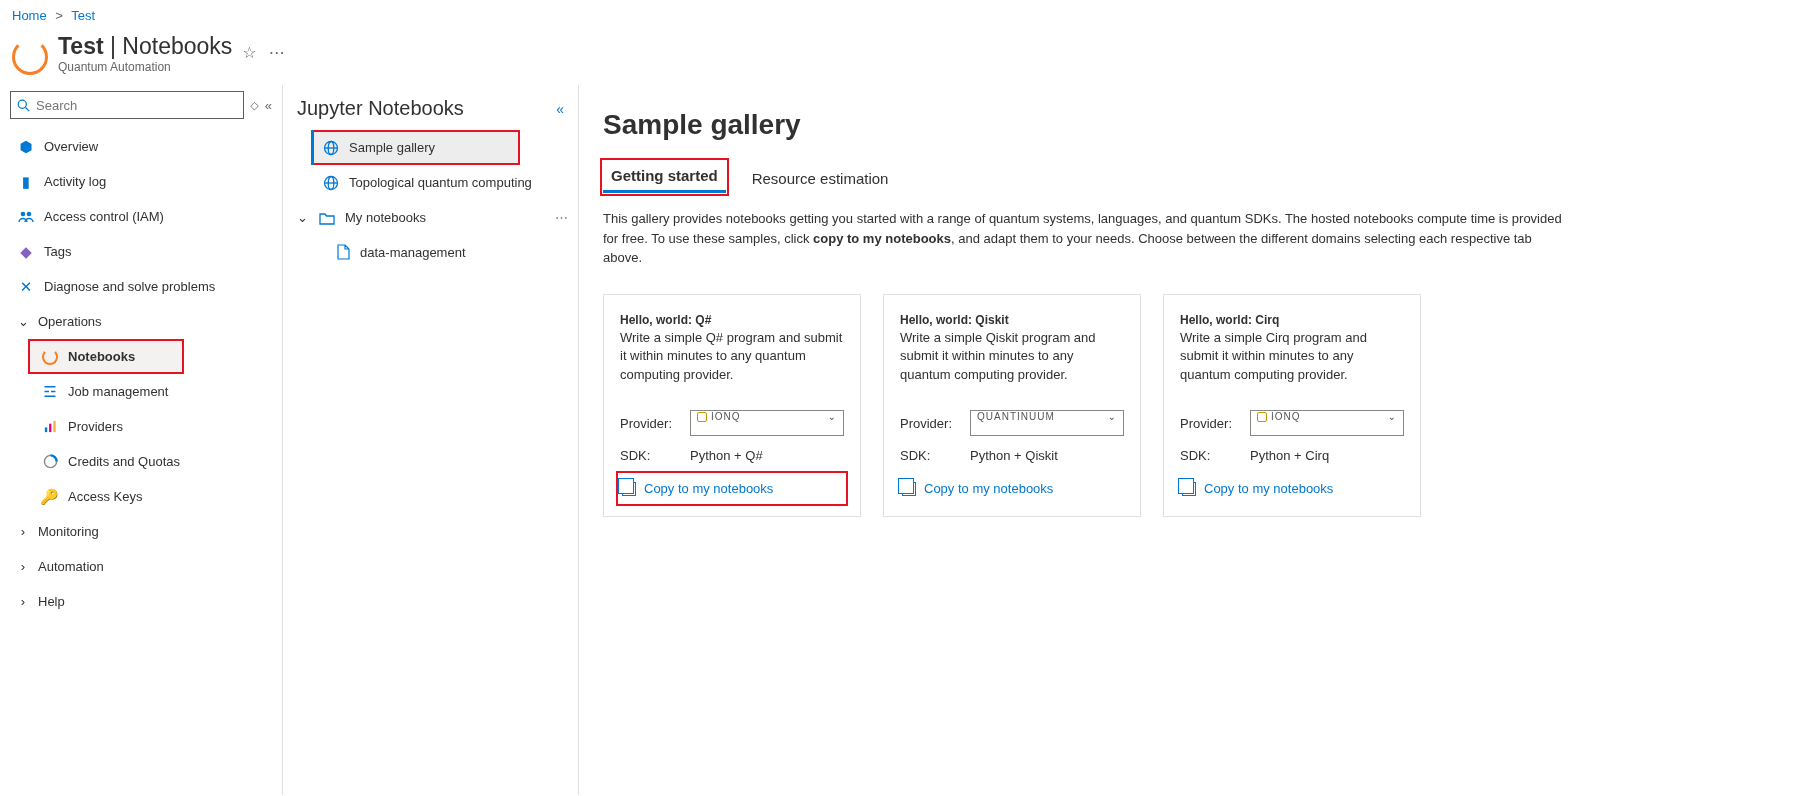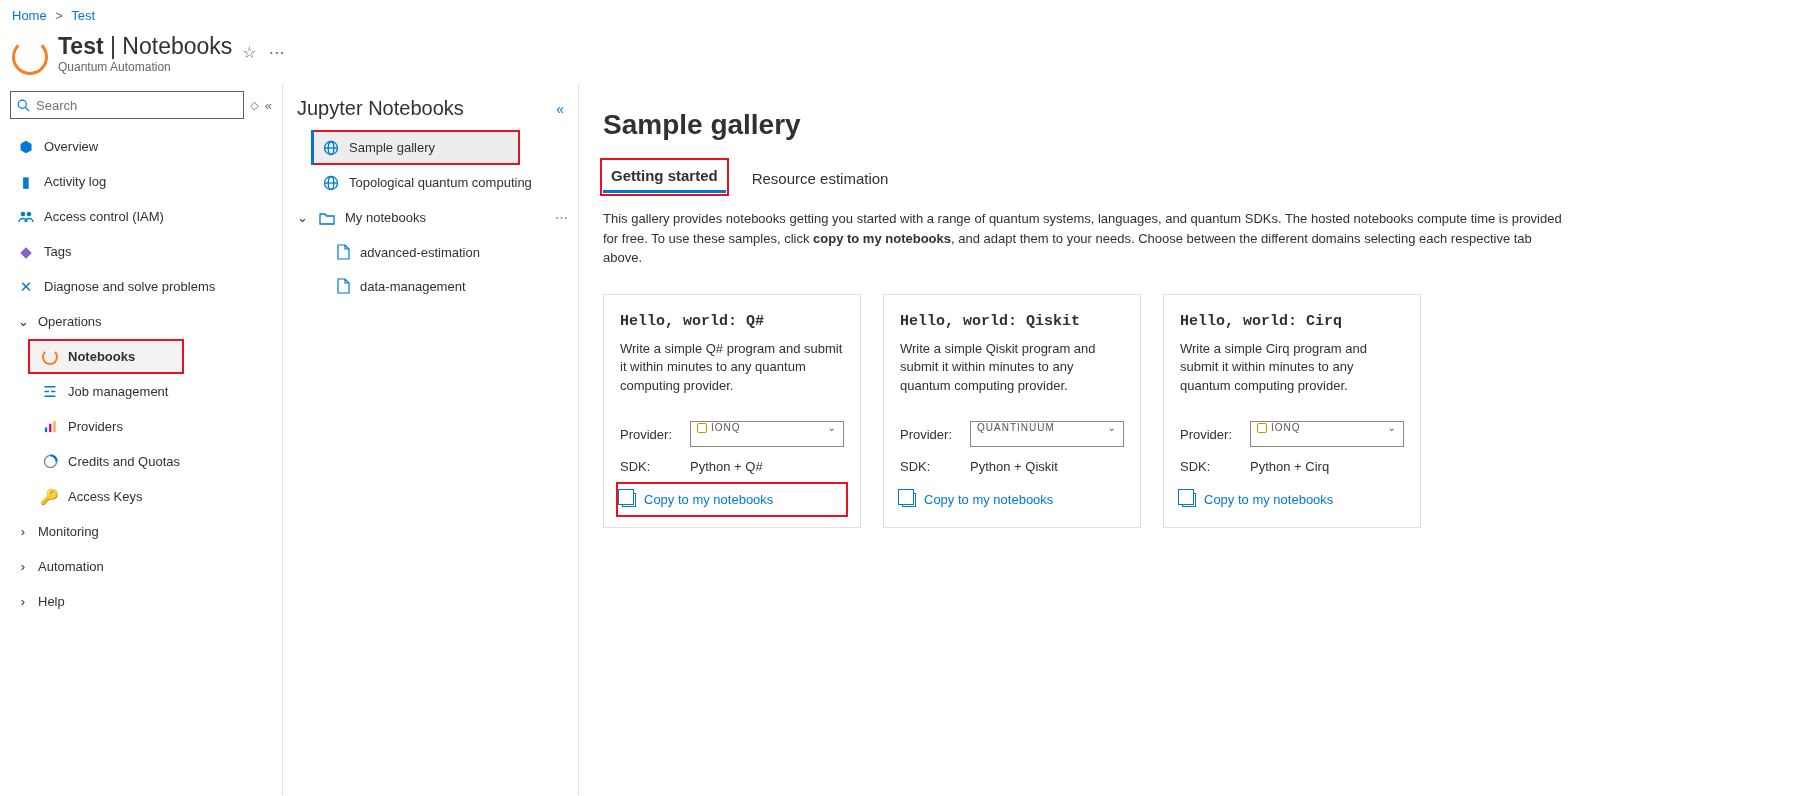--- a/index.html
+++ b/index.html
@@ -54,21 +54,21 @@
 .page-title { font-size:28px; font-weight:600; margin-bottom:20px;}
 .tabs { display:flex; gap:24px; margin-bottom:16px; align-items:flex-end;}
 .tab { font-size:15px; padding:6px 2px; cursor:pointer;}
 .tab.active { font-weight:600; border-bottom:3px solid #0078d4;}
 .tab.hl { outline:2px solid #e81123; outline-offset:1px; padding:6px 8px;text-align:center;}
 .description { font-size:13px; line-height:1.5; margin-bottom:26px; max-width: 960px;}
 .section-title { font-size:21px; font-weight:600; margin-bottom:18px;}
 
 .cards { display:flex; gap:22px;}
 .card { width:258px; border:1px solid #e1dfdd; padding:18px 16px 14px 16px;}
-.card h3 { font-size:15px; font-weight:700; margin-bottom:10px;font-family:Liberation Mono, monospace;}
+.card h3 { font-size:12px; font-weight:700; margin-bottom:2px;}
 .card p { font-size:13px; line-height:1.45; color:#323130; margin-bottom:25px;}
 .meta-row { display:flex; align-items:center; margin-bottom:12px;}
 .meta-label { width:70px; font-size:13px;}
 .provider-sel { flex:1; border:1px solid #8a8886; height:26px; display:flex; align-items:flex-start; justify-content:space-between; padding:0 6px; font-size:10px; letter-spacing:1px; color:#555;}
 .card-action { display:flex; align-items:center; gap:8px; color:#0078d4; font-size:13px; padding:6px 2px; cursor:pointer;}
 .card-action.hl { outline:2px solid #e81123; outline-offset:2px;}
 .copy-icon { width:14px; height:14px; border:1.5px solid #0078d4; position:relative;}
 .copy-icon::after { content:""; position:absolute; width:14px; height:14px; border:1.5px solid #0078d4; left:-5px; top:-5px; background:#fff;}
 
 .q-circle {width:16px;height:16px;border:2.4px solid #f58025;border-top-color:transparent;border-radius:50%;}
@@ -228,28 +228,20 @@
       </span>
       <span>My notebooks</span>
       <span class="more">⋯</span>
     </div>
     <div class="tree-file">
       <span class="file-icon">
         <svg width="13" height="16" viewBox="0 0 13 16">
             <path d="M1 1 h7 l4 4 v10 H1 z M8 1 v4 h4" fill="none" stroke="#0078d4" stroke-width="1.2"></path>
           </svg>
       </span>
-      <span>advanced-estimation</span>
-    </div>
-    <div class="tree-file">
-      <span class="file-icon">
-        <svg width="13" height="16" viewBox="0 0 13 16">
-            <path d="M1 1 h7 l4 4 v10 H1 z M8 1 v4 h4" fill="none" stroke="#0078d4" stroke-width="1.2"></path>
-          </svg>
-      </span>
       <span>data-management</span>
     </div>
   </div>
 
   <div class="main">
     <div class="page-title">Sample gallery</div>
     <div class="tabs">
       <div class="tab active hl">Getting started</div>
       <div class="tab">Resource estimation</div>
     </div>

